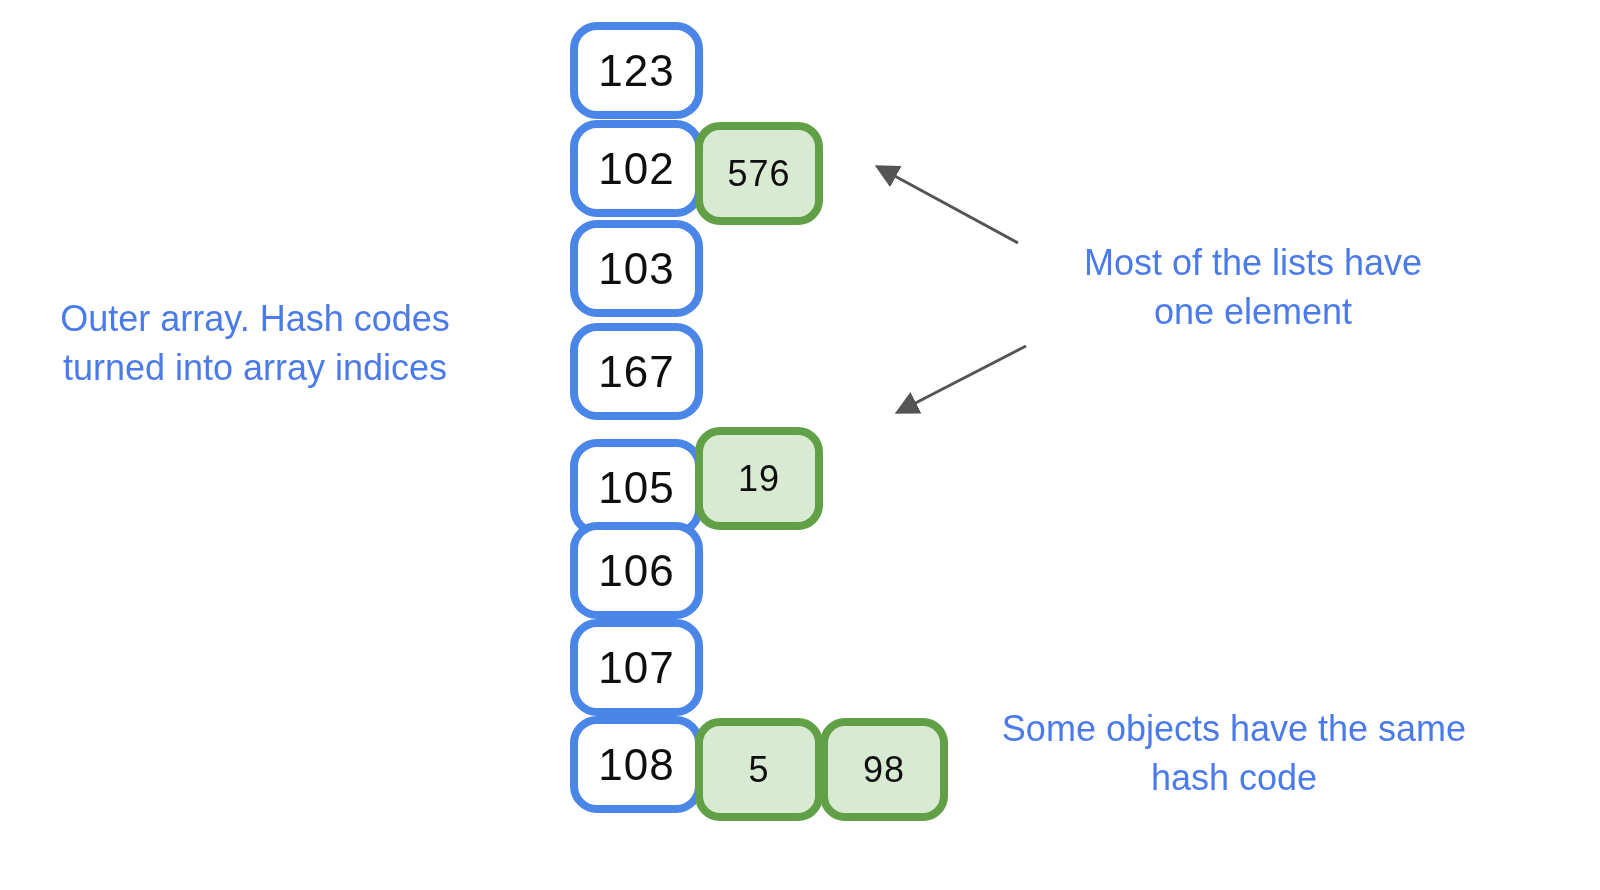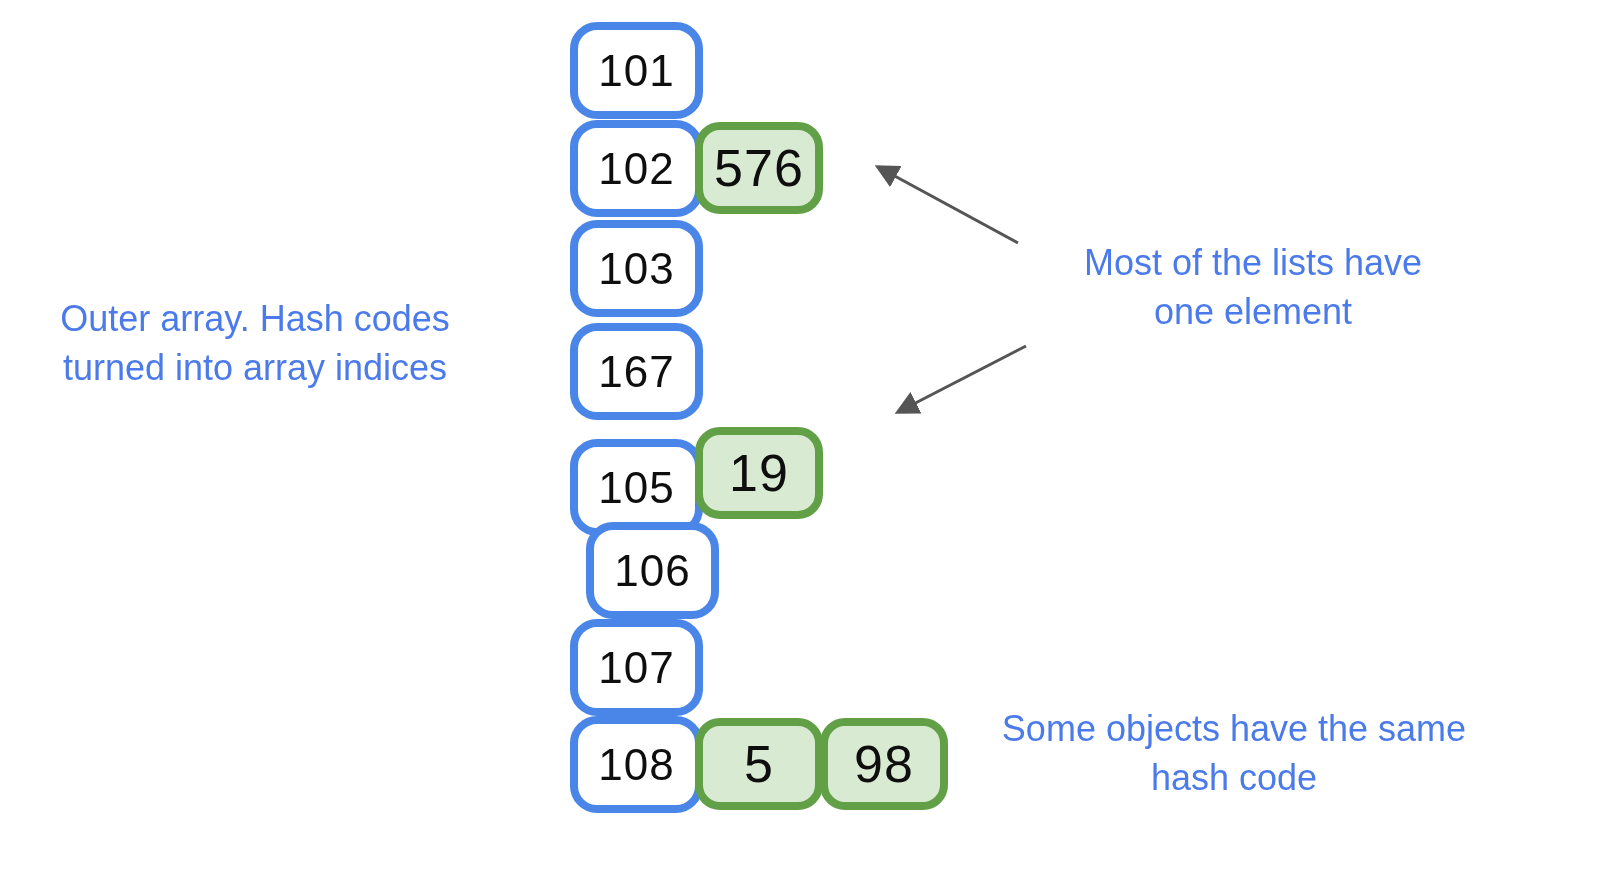--- a/index.html
+++ b/index.html
@@ -32,29 +32,29 @@
     align-items: center;
     justify-content: center;
     font-size: 44px;
     letter-spacing: 1px;
     color: var(--box-text);
     z-index: 1;
   }
   .chain-box {
     position: absolute;
     width: 128px;
-    height: 92px;
+    height: 103px;
     box-sizing: border-box;
     background: var(--chain-box-fill);
     border: 8px solid var(--chain-box-border);
     border-radius: 25px;
     display: flex;
     align-items: center;
     justify-content: center;
-    font-size: 52px;
+    font-size: 36px;
     letter-spacing: 1px;
     color: var(--box-text);
     z-index: 2;
   }
   .label {
     position: absolute;
     color: var(--label-text);
     font-size: 36px;
     line-height: 49px;
     text-align: center;
@@ -99,27 +99,27 @@
     <defs>
       <marker id="ah" markerWidth="8" markerHeight="8" refX="6" refY="4" orient="auto">
         <path class="arrowhead" d="M0,0 L8,4 L0,8 z"></path>
       </marker>
     </defs>
     <line class="arrow-line" x1="1018" y1="243" x2="880" y2="168" marker-end="url(#ah)"></line>
     <line class="arrow-line" x1="1026" y1="346" x2="900" y2="411" marker-end="url(#ah)"></line>
   </svg>
 
   <div id="array-column">
-      <div class="index-box" style="top: 22px;">101</div>
+      <div class="index-box" style="top: 22px;">123</div>
       <div class="index-box" style="top: 120px;">102</div>
       <div class="chain-box" style="left: 695px; top: 122px;">576</div>
       <div class="index-box" style="top: 220px;">103</div>
       <div class="index-box" style="top: 323px;">167</div>
       <div class="index-box" style="top: 410px; margin-top: 29px;">105</div>
       <div class="chain-box" style="left: 695px; top: 427px;">19</div>
-      <div class="index-box" style="top: 522px; margin-left: 16px;">106</div>
+      <div class="index-box" style="top: 522px;">106</div>
       <div class="index-box" style="top: 619px;">107</div>
       <div class="index-box" style="top: 716px;">108</div>
       <div class="chain-box" style="left: 695px; top: 718px;">5</div>
       <div class="chain-box" style="left: 820px; top: 718px;">98</div>
     </div>
 
 </div>
 
 </body></html>

